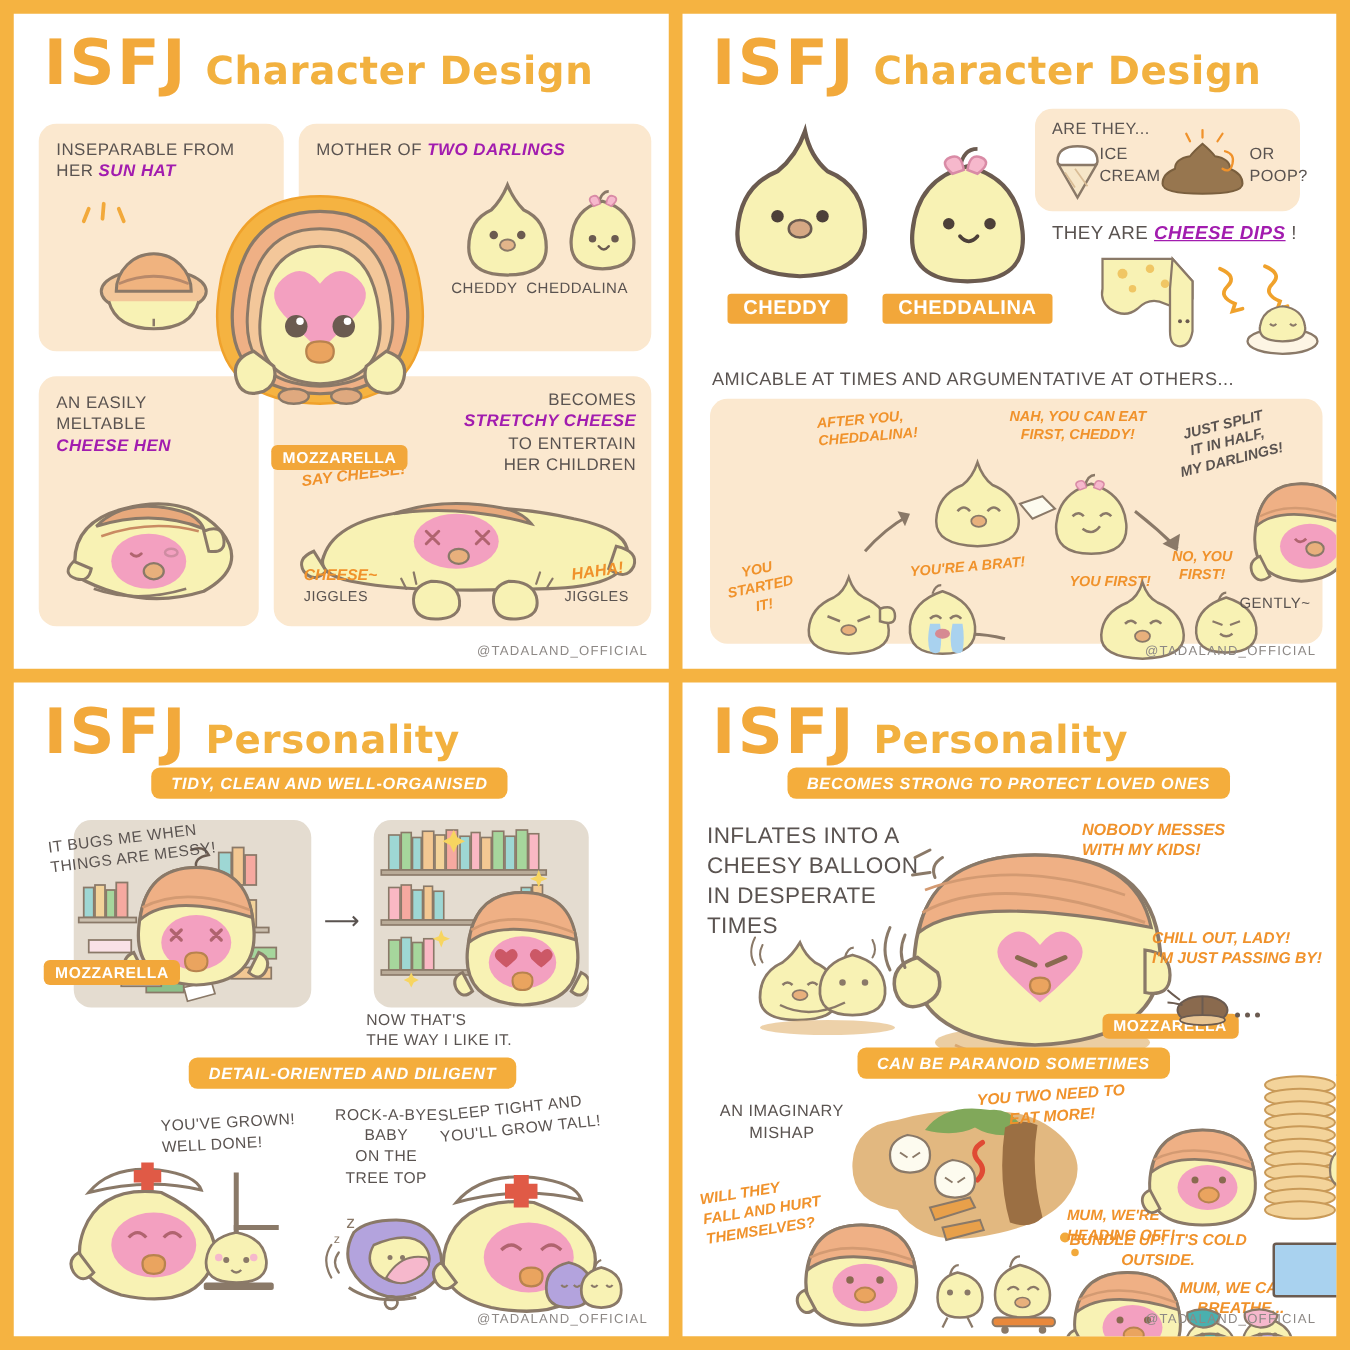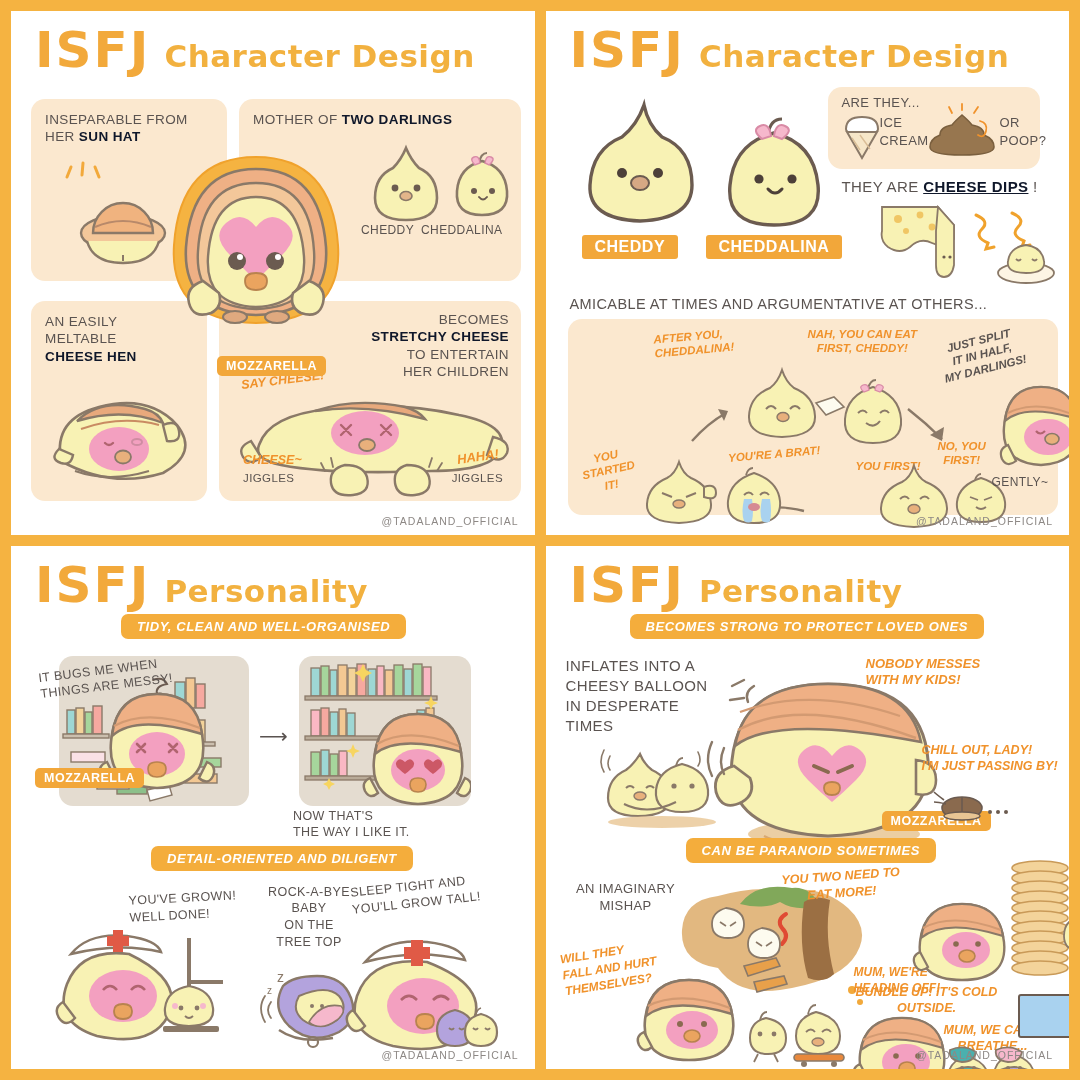--- a/index.html
+++ b/index.html
@@ -40,21 +40,21 @@
     color:#f2b13f;
     line-height:1;
     letter-spacing:0.5px;
   }
   
   .softbox { background:#fbe8cf; border-radius:14px; }
   .cap {
     font-size:13.5px; color:#5a5350; letter-spacing:.4px; line-height:1.28;
     font-family:"Liberation Sans", sans-serif;
   }
-  .em { color:#0f172a; font-weight:bold; }
+  .em { color:#a21caf; font-style:italic; font-weight:bold; }
   .dlg {
     color:#f0922b; font-style:italic; font-size:11.5px; line-height:1.25;
     font-family:"Liberation Sans", sans-serif; font-weight:bold;
   }
   .dlg-grey { color:#5a5350; font-style:italic; font-weight:bold; }
   .label-pill {
     background:#f2a73a; color:#fff; font-size:12.5px; font-weight:bold;
     padding:3px 9px; border-radius:5px; letter-spacing:.5px; display:inline-block;
   }
   .band {
@@ -555,21 +555,21 @@
   <div class="panel">
     <div class="title-row">
       <span class="title-isfj">ISFJ</span>
       <span class="title-sub">Personality</span>
     </div>
 
     <div class="abs" style="left:84px;top:68px;">
       <span class="band">BECOMES STRONG TO PROTECT LOVED ONES</span>
     </div>
 
-    <div class="cap abs" style="left:20px;top:110px;font-size:15px;line-height:1.35;">
+    <div class="cap abs" style="left:20px;top:110px;font-size:18px;line-height:1.35;">
       <div>INFLATES INTO A</div>
       <div>CHEESY BALLOON</div>
       <div>IN DESPERATE</div>
       <div>TIMES</div>
     </div>
 
     <div class="dlg abs" style="left:320px;top:110px;font-size:13px;line-height:1.3;">
       <div>NOBODY MESSES</div>
       <div>WITH MY KIDS!</div>
     </div>

